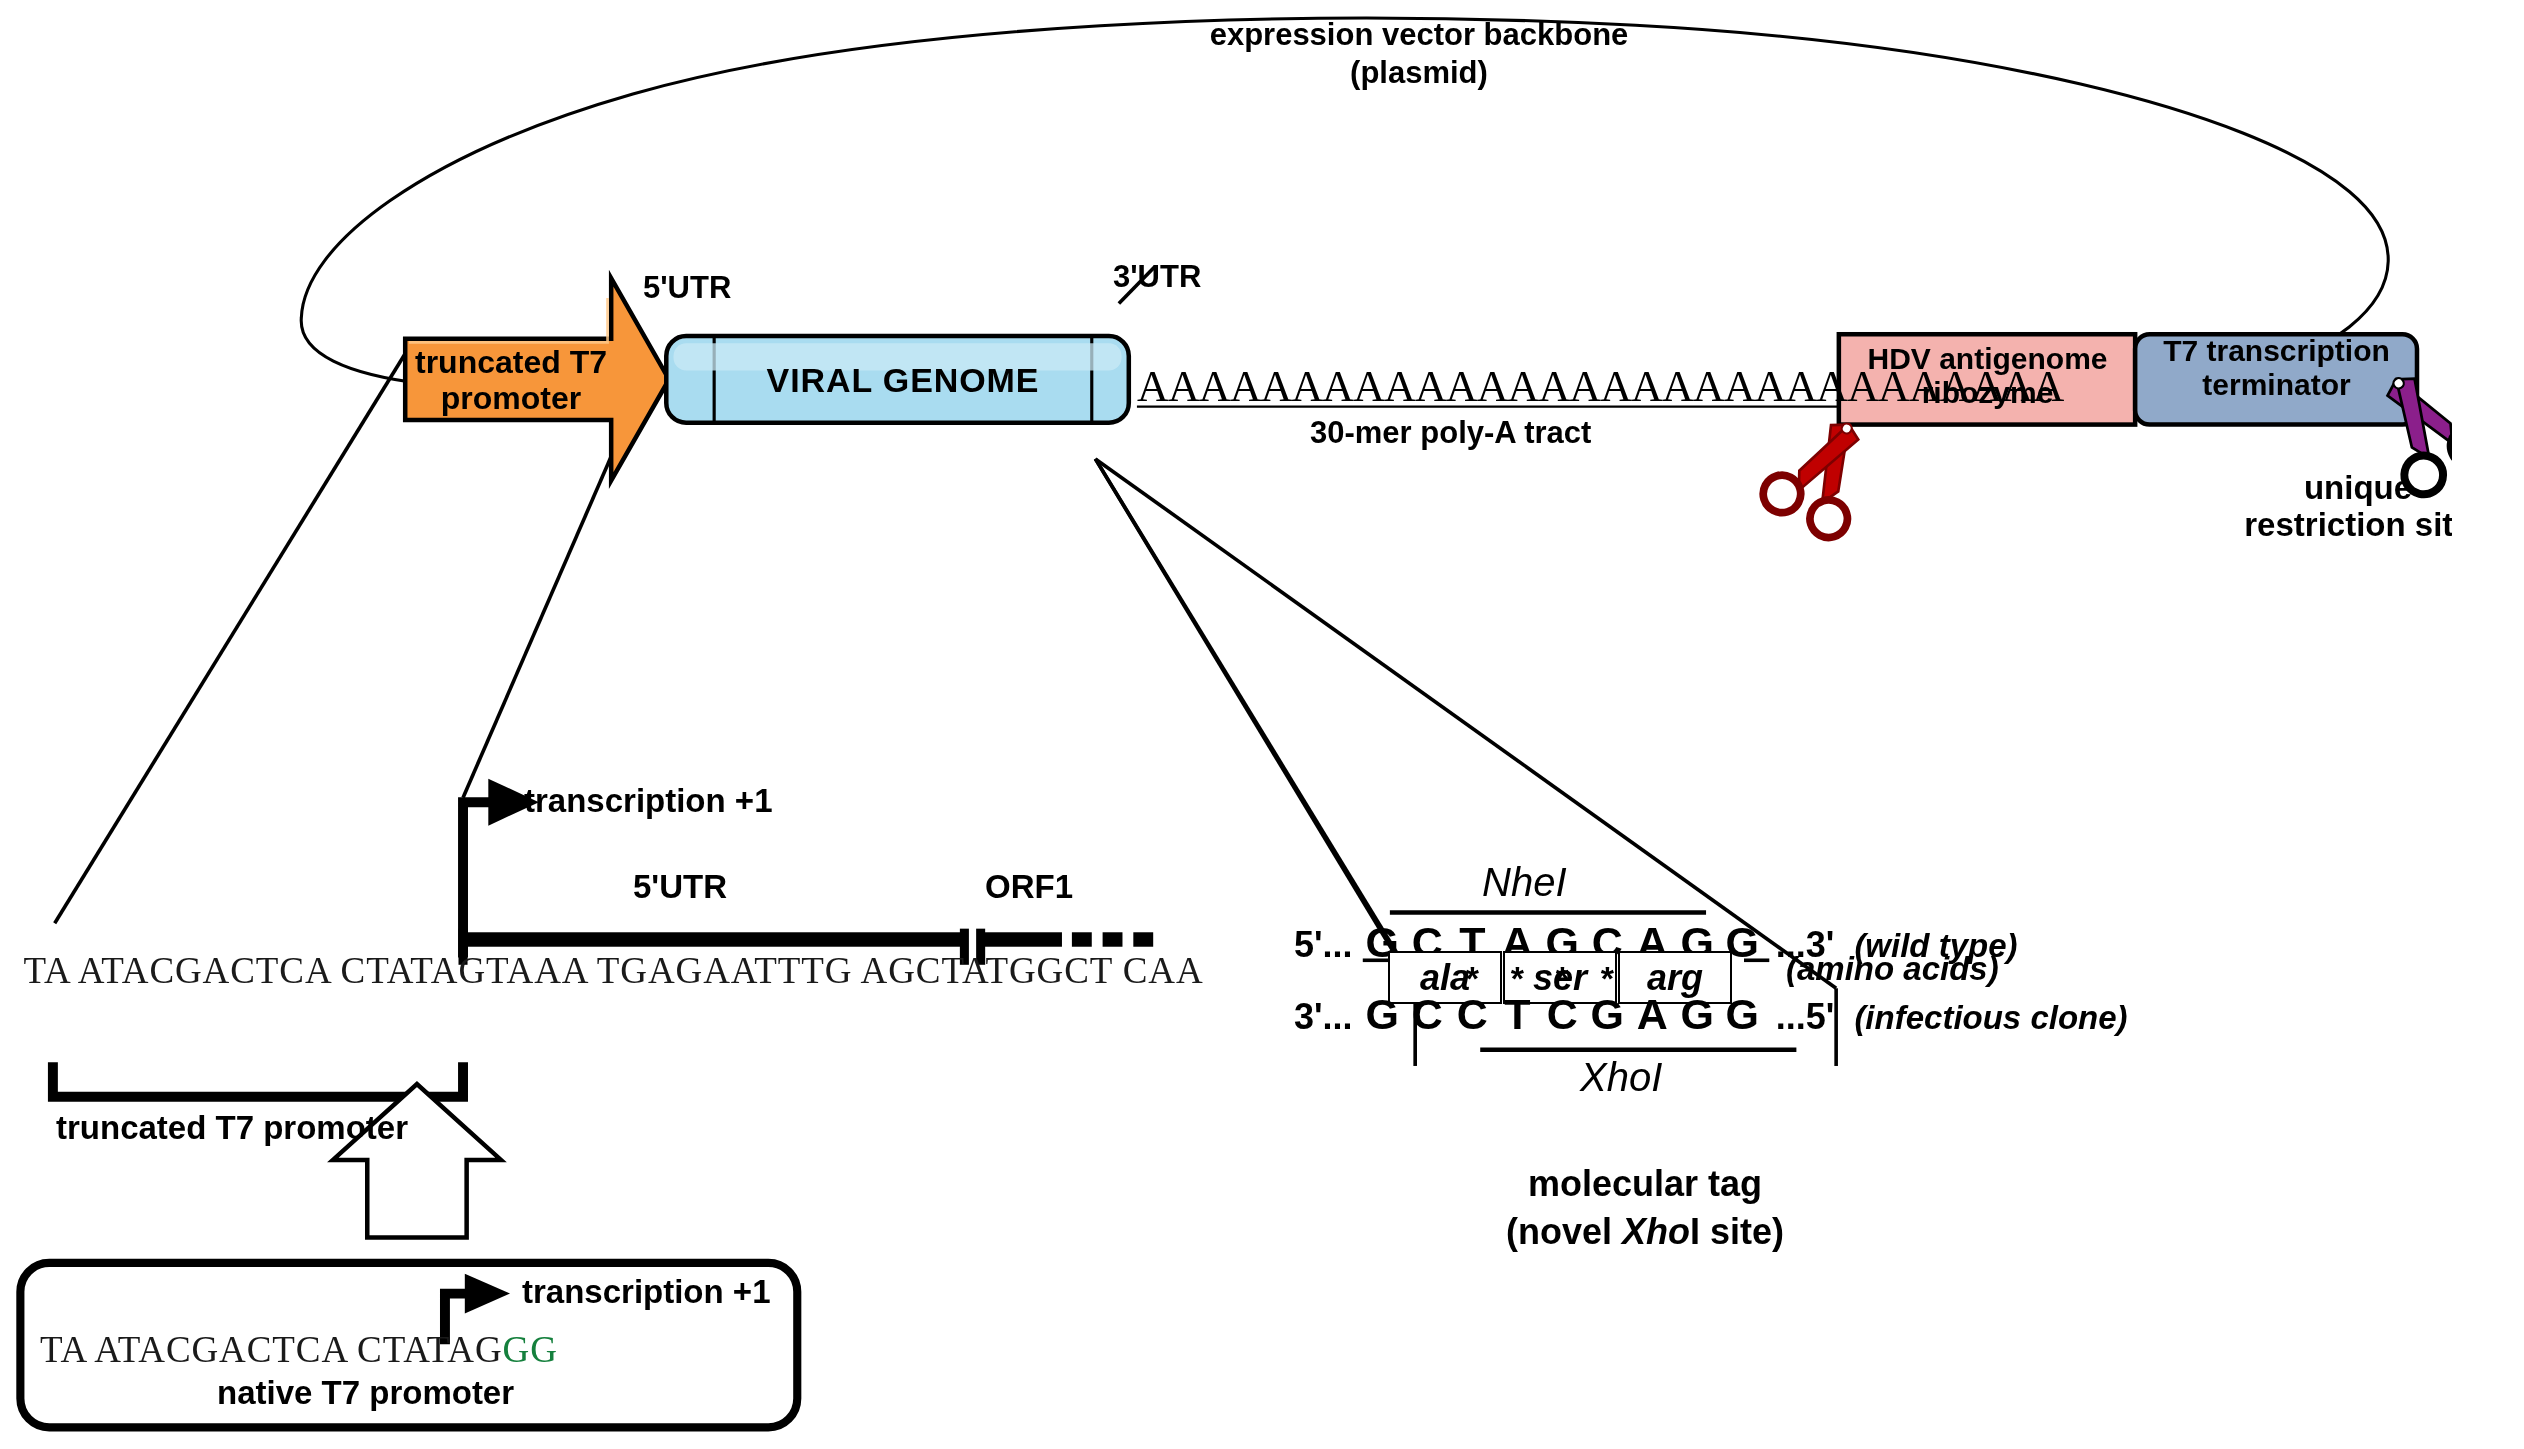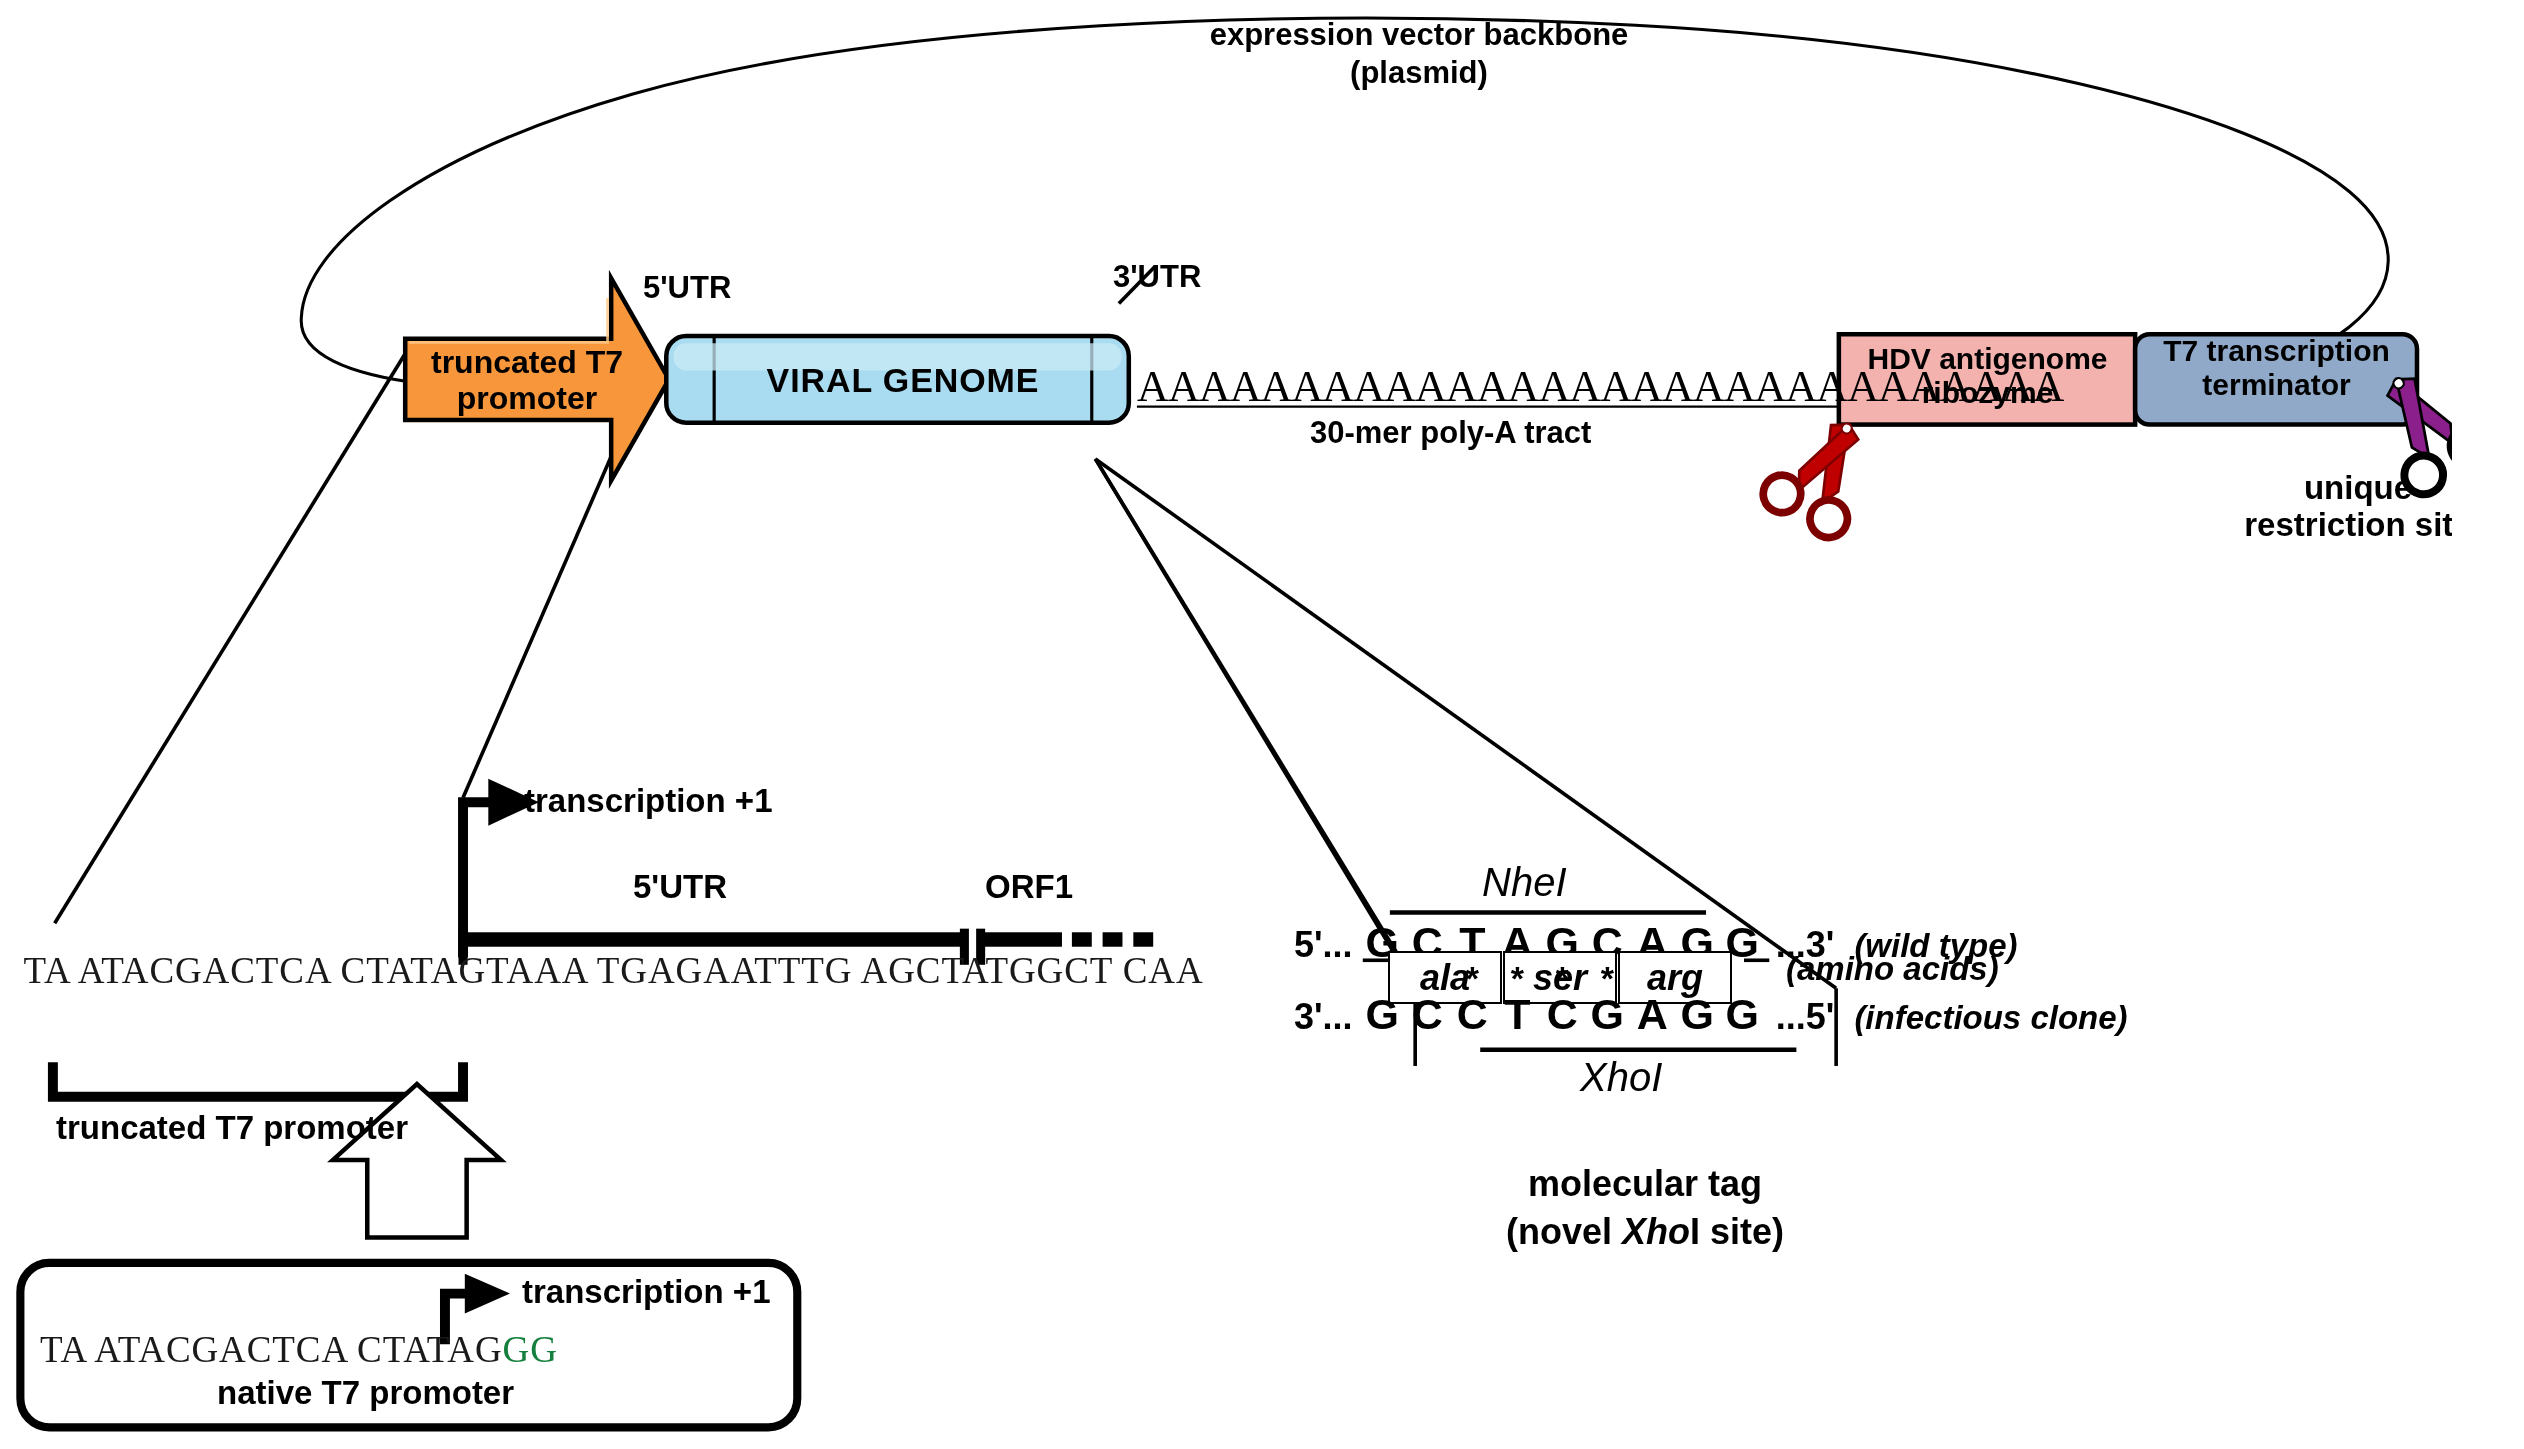--- a/index.html
+++ b/index.html
@@ -147,21 +147,21 @@
 
     <line x1="1508" y1="1063" x2="1536" y2="1063" stroke="#000" stroke-width="4"></line>
     <line x1="1930" y1="1063" x2="1958" y2="1063" stroke="#000" stroke-width="4"></line>
   </svg>
 
   <div class="abs lbl" style="left:1184px;top:18px;font-size:31px;text-align:center;width:470px;">
     <div>expression vector backbone</div>
     <div style="margin-top:3.6px;">(plasmid)</div>
   </div>
 
-  <div class="abs lbl" style="left:407px;top:345px;width:208px;font-size:32px;text-align:center;margin-left:16px;">
+  <div class="abs lbl" style="left:407px;top:345px;width:208px;font-size:32px;text-align:center;">
     <div>truncated T7</div>
     <div>promoter</div>
   </div>
 
   <div class="abs lbl" style="left:716px;top:361px;width:374px;font-size:34px;text-align:center;letter-spacing:0.9px;">VIRAL GENOME</div>
 
   <div class="abs lbl" style="left:643px;top:271px;font-size:31px;">5'UTR</div>
 
   <div class="abs lbl" style="left:1113px;top:260px;font-size:31px;">3'UTR</div>
 

